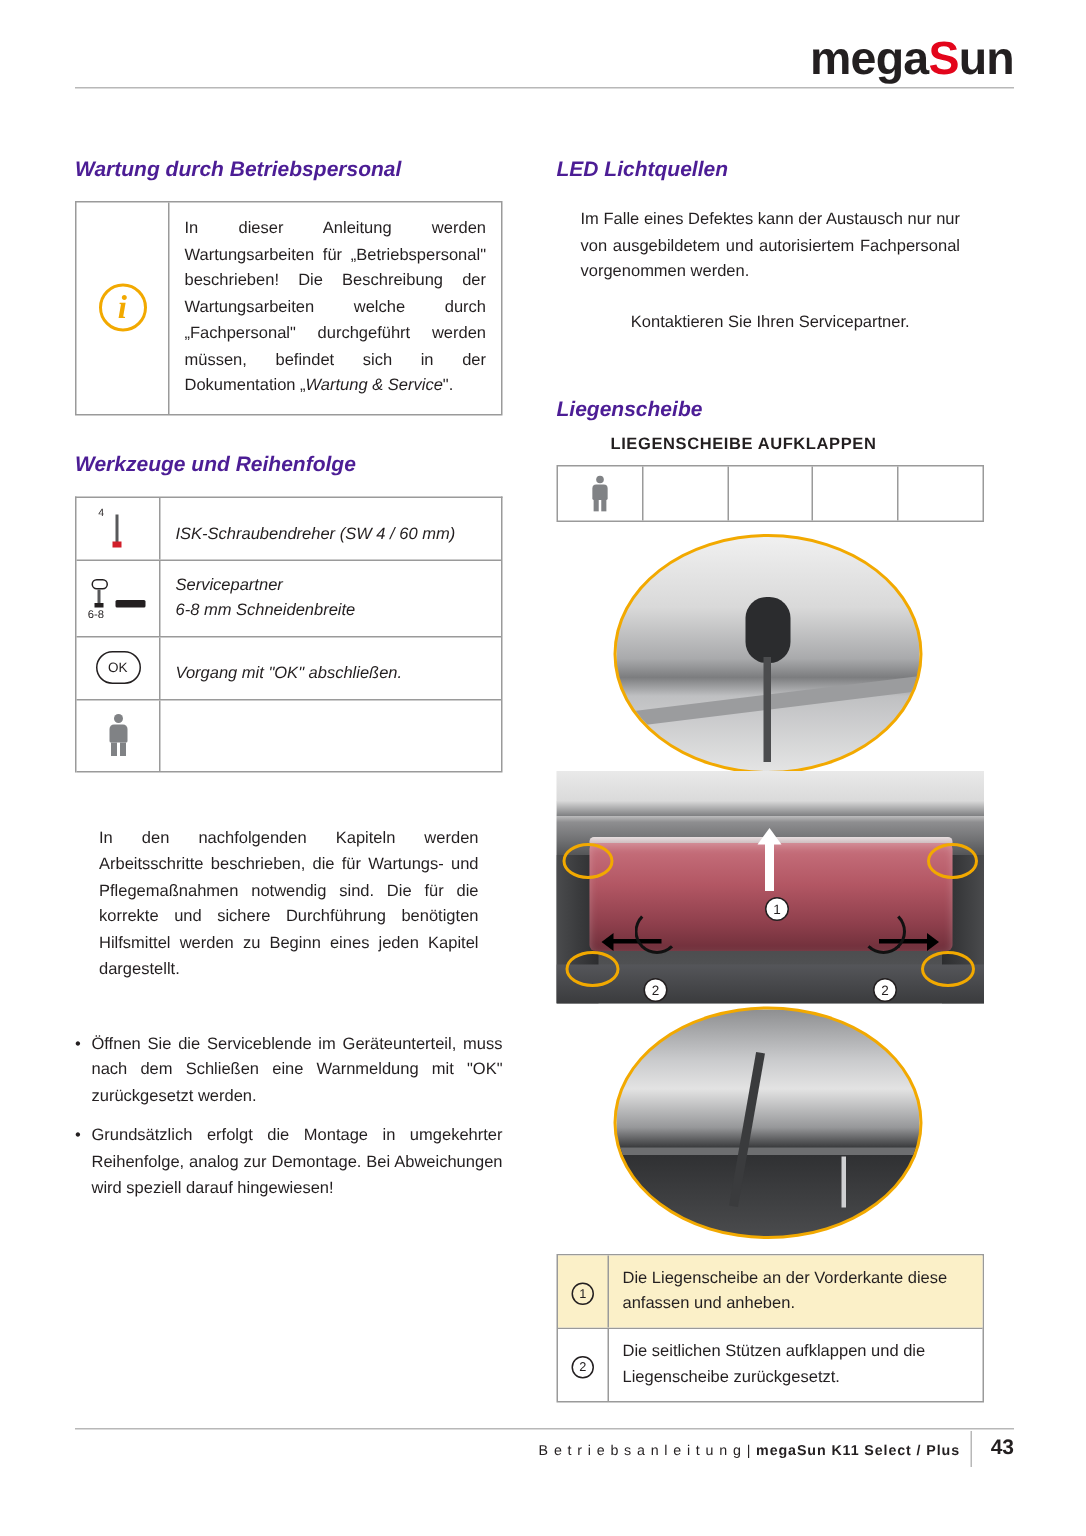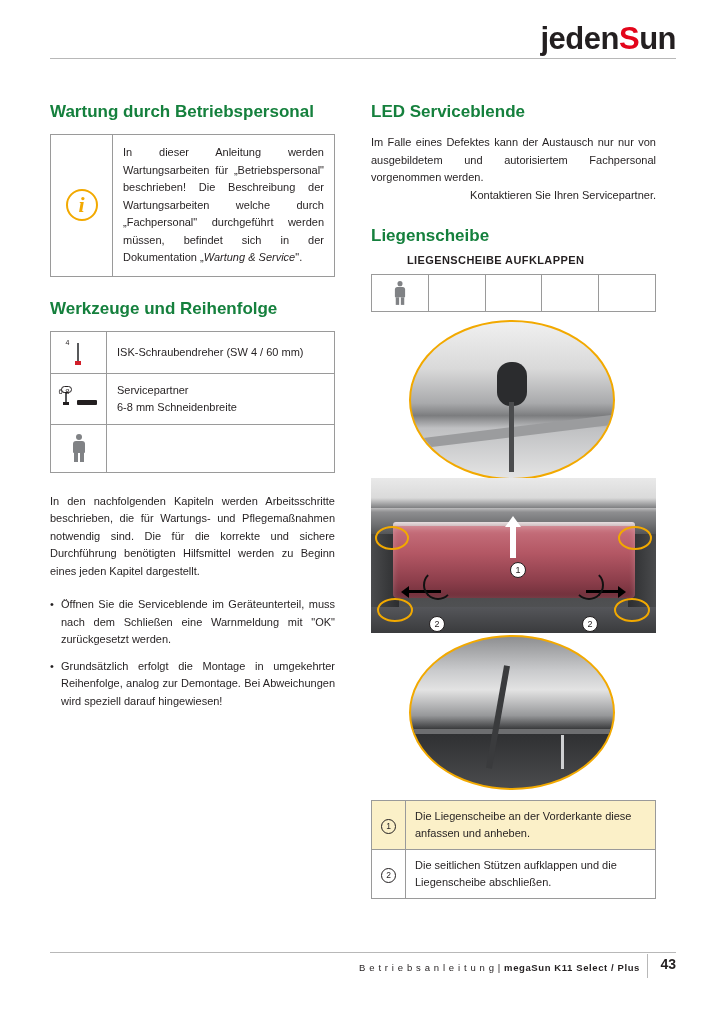--- a/index.html
+++ b/index.html
@@ -55,40 +55,41 @@
     width: 285px;
   }
   .col-right {
     position: absolute;
     left: 371px;
     top: 102px;
     width: 285px;
   }
 
   h2.redhead {
-    color: #15803d;
-    font-size: 17px;
+    color: #4c1d95;
+    font-size: 14px;
     font-weight: bold;
     margin: 0 0 12px 0;
     line-height: 20px;
+    font-style: italic;
   }
   h3.subhead {
     font-size: 11px;
     font-weight: bold;
     letter-spacing: 0.4px;
     margin: 0 0 8px 0;
     color: #231f20;
     padding-left: 36px;
   }
 
   p.body, li.body {
     font-size: 11px;
     line-height: 17.5px;
     text-align: justify;
-    margin: 0;
+    margin: 16px;
     color: #231f20;
   }
 
   
   .infobox {
     border: 1px solid #9a9a9a;
     display: flex;
     width: 285px;
     min-height: 140px;
   }
@@ -143,21 +144,22 @@
     align-items: center;
     justify-content: center;
     position: relative;
   }
   .tools .cell-text {
     padding: 8px 10px;
     font-size: 11px;
     line-height: 17px;
     display: flex;
     flex-direction: column;
-    justify-content: center;
+    justify-content: flex-end;
+    font-style: italic;
   }
 
   
   .hexkey { position: relative; width: 30px; height: 30px; }
   .hexkey .num {
     position: absolute; left: 2px; top: 2px; font-size: 7px; color: #231f20;
   }
   .hexkey .stem {
     position: absolute; left: 13px; top: 6px; width: 2px; height: 20px; background: #58595b;
   }
@@ -170,21 +172,21 @@
   .sdriver .handle {
     position: absolute; left: 2px; top: 2px; width: 11px; height: 7px;
     border: 1px solid #231f20; border-radius: 5px;
   }
   .sdriver .shaft {
     position: absolute; left: 6px; top: 9px; width: 2px; height: 10px; background: #58595b;
   }
   .sdriver .blade {
     position: absolute; left: 4px; top: 18px; width: 6px; height: 3px; background: #231f20;
   }
-  .sdriver .lbl { position: absolute; left: 0px; top: 3px; font-size: 7.5px; }
+  .sdriver .lbl { position: absolute; left: 0px; top: 21px; font-size: 7.5px; }
   .sdriver .bar {
     position: absolute; left: 18px; top: 16px; width: 20px; height: 5px; background: #231f20; border-radius: 1px;
   }
 
   .okbadge {
     width: 30px; height: 22px; border: 1px solid #231f20; border-radius: 11px;
     font-size: 9px; display: flex; align-items: center; justify-content: center;
   }
 
   
@@ -374,21 +376,21 @@
   .footer-vrule {
     position: absolute; right: 28px; top: 2px; width: 1px; height: 24px; background: #b8b8b8;
   }
 </style>
 </head>
 <body>
 
 <div class="page">
 
   <div class="header">
-    <div class="logo"><span>jeden</span><span class="accent">S</span><span>un</span></div>
+    <div class="logo"><span>mega</span><span class="accent">S</span><span>un</span></div>
     <div class="header-rule"></div>
   </div>
 
   <div class="col-left">
 
     <h2 class="redhead">Wartung durch Betriebspersonal</h2>
 
     <div class="infobox">
       <div class="icon-cell">
         <div class="i-circle">i</div>
@@ -424,20 +426,28 @@
             <span class="lbl">6-8</span>
             <span class="bar"></span>
           </div>
         </div>
         <div class="cell-text">
           <span>Servicepartner</span>
           <span>6-8 mm Schneidenbreite</span>
         </div>
       </div>
 
+      <div class="row">
+        <div class="cell-icon">
+          <div class="okbadge">OK</div>
+        </div>
+        <div class="cell-text">
+          <span>Vorgang mit "OK" abschließen.</span>
+        </div>
+      </div>
 
       <div class="row tall">
         <div class="cell-icon">
           <div class="person">
               <span class="head"></span>
               <span class="body"></span>
               <span class="legL"></span>
               <span class="legR"></span>
             </div>
         </div>
@@ -453,23 +463,23 @@
 
     <ul class="bullets">
       <li>Öffnen Sie die Serviceblende im Geräteunterteil, muss nach dem Schließen eine Warnmeldung mit "OK" zurückgesetzt werden.</li>
       <li>Grundsätzlich erfolgt die Montage in umgekehrter Reihenfolge, analog zur Demontage. Bei Abweichungen wird speziell darauf hingewiesen!</li>
     </ul>
 
   </div>
 
   <div class="col-right">
 
-    <h2 class="redhead">LED Serviceblende</h2>
+    <h2 class="redhead">LED Lichtquellen</h2>
     <p class="body">Im Falle eines Defektes kann der Austausch nur nur von ausgebildetem und autorisiertem Fachpersonal vorgenommen werden.</p>
-    <p class="body" style="text-align:right">Kontaktieren Sie Ihren Servicepartner.</p>
+    <p class="body" style="text-align:center">Kontaktieren Sie Ihren Servicepartner.</p>
 
     <div style="height:22px"></div>
 
     <h2 class="redhead" style="margin-bottom:8px">Liegenscheibe</h2>
     <h3 class="subhead">LIEGENSCHEIBE AUFKLAPPEN</h3>
 
     <div class="stepstrip">
       <div class="scell">
         <div class="person" style="transform:scale(0.85)">
             <span class="head"></span>
@@ -532,21 +542,21 @@
       <div class="lrow hl">
         <div class="lnum">
           <div class="numcircle">1</div>
         </div>
         <div class="ltext">Die Liegenscheibe an der Vorderkante diese anfassen und anheben.</div>
       </div>
       <div class="lrow">
         <div class="lnum">
           <div class="numcircle">2</div>
         </div>
-        <div class="ltext">Die seitlichen Stützen aufklappen und die Liegenscheibe abschließen.</div>
+        <div class="ltext">Die seitlichen Stützen aufklappen und die Liegenscheibe zurückgesetzt.</div>
       </div>
     </div>
 
   </div>
 
   <div class="footer">
     <div class="footer-rule"></div>
     <div class="footer-text"><span>B e t r i e b s a n l e i t u n g  | </span><span class="b">megaSun K11 Select / Plus</span></div>
     <div class="footer-vrule"></div>
     <div class="pagenum">43</div>

